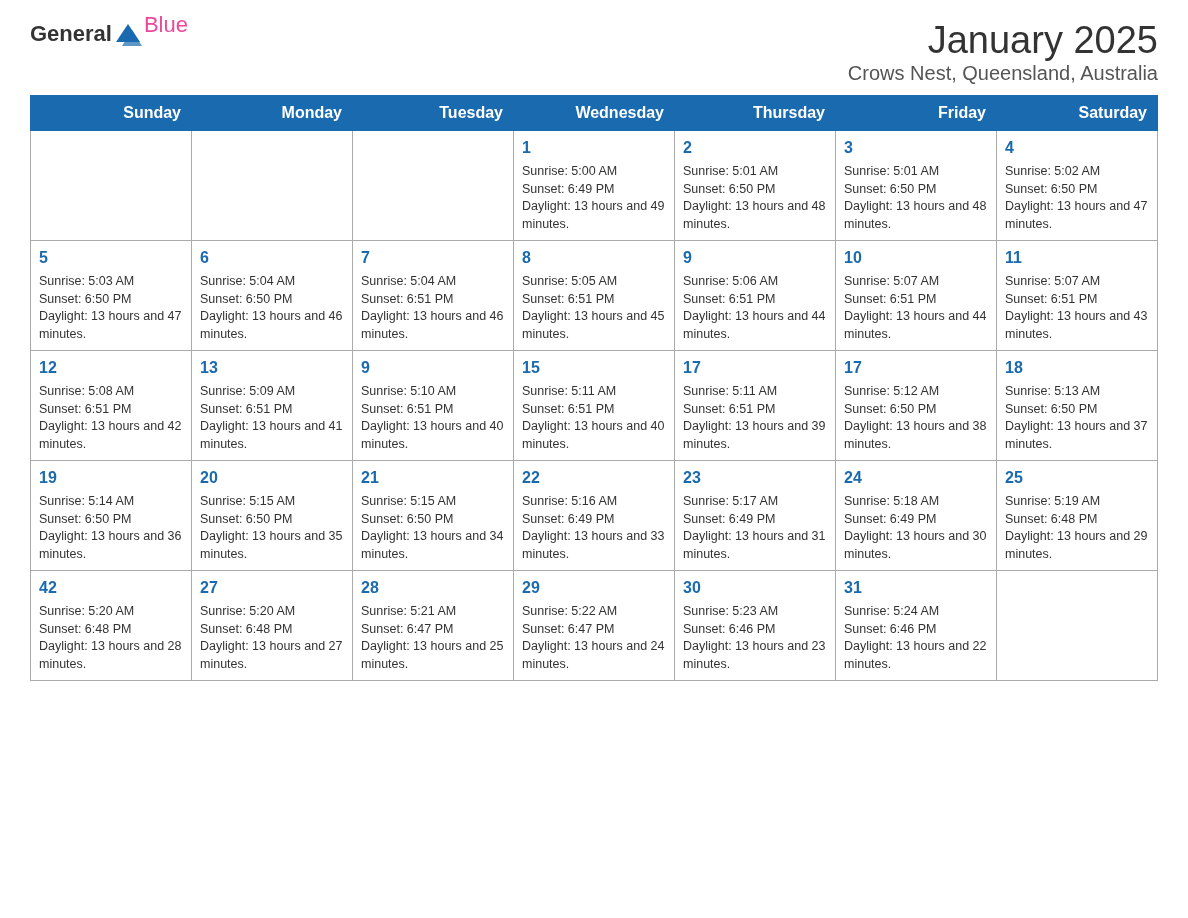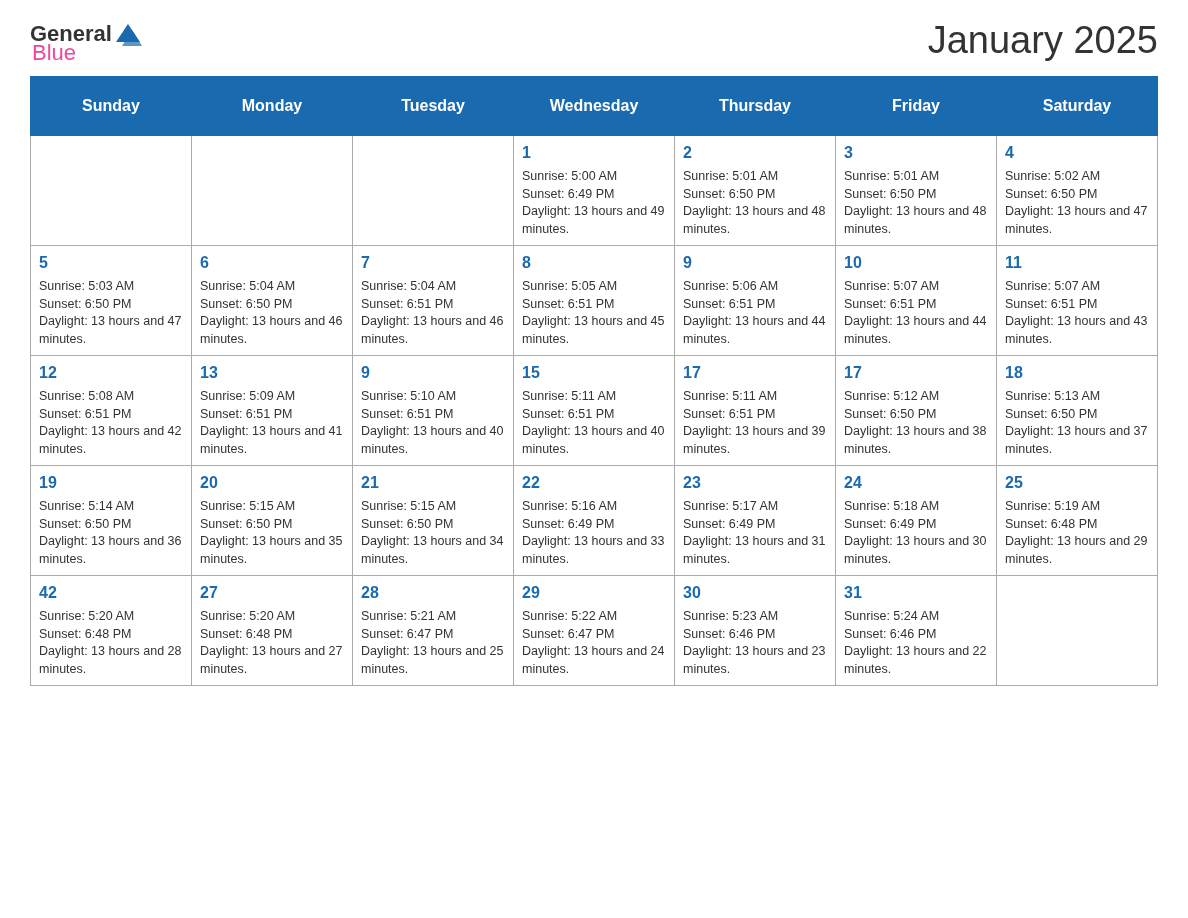--- a/index.html
+++ b/index.html
@@ -49,22 +49,22 @@
     .calendar {
       width: 100%;
       border-collapse: collapse;
       margin-top: 10px;
     }
     .calendar thead tr th {
       background-color: #1a6ab0;
       color: #fff;
       font-size: 16px;
       font-weight: bold;
-      padding: 20px 10px;
-      text-align: center;
+      padding: 8px 10px;
+      text-align: right;
       border: 1px solid #1a6ab0;
     }
     .calendar tbody tr td {
       border: 1px solid #aaa;
       vertical-align: top;
       padding: 6px 8px;
       width: calc(100% / 7);
       min-height: 100px;
       font-size: 13px;
       line-height: 1.4;
@@ -85,33 +85,34 @@
     }
     tr.week-row td {
       height: 110px;
     }
   </style>
 </head>
 <body>
 
 <div class="header">
   <div class="logo">
-    <div style="display:flex;flex-direction:column;align-items:flex-start;">
+    <div style="display:flex;flex-direction:row;align-items:flex-start;">
       <div style="display:flex;align-items:center;">
         <span class="logo-text-general">General</span>
         <svg width="28" height="28" viewBox="0 0 28 28" style="margin-left:2px;">
           <polygon points="14,4 26,22 2,22" fill="#1a6ab0"></polygon>
           <polygon points="18,10 28,26 8,26" fill="#1a6ab0" opacity="0.7"></polygon>
         </svg>
       </div>
       <span class="logo-text-blue" style="margin-top:-8px; margin-left:2px;">Blue</span>
     </div>
   </div>
   <div class="title-block">
     <h1>January 2025</h1>
+    <h2>Crows Nest, Queensland, Australia</h2>
   </div>
 </div>
 
 <table class="calendar">
   <thead>
     <tr>
     <th>Sunday</th>
         <th>Monday</th>
         <th>Tuesday</th>
         <th>Wednesday</th>

